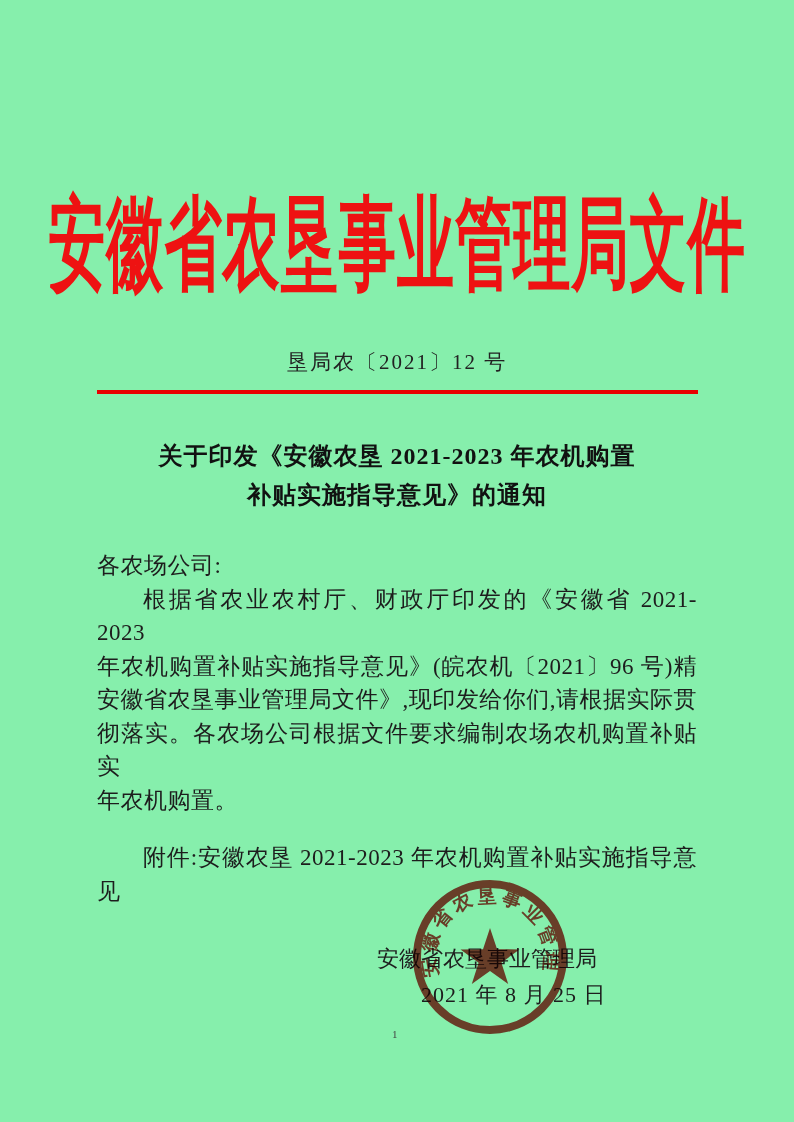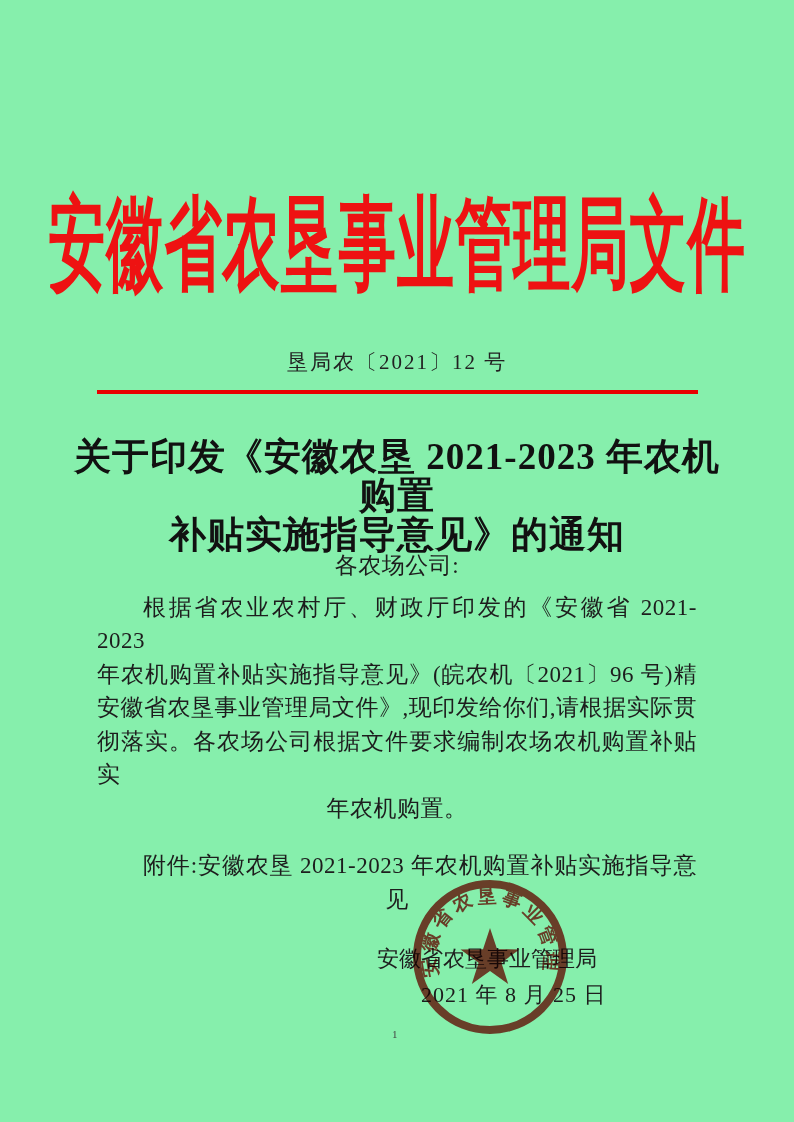--- a/index.html
+++ b/index.html
@@ -19,28 +19,28 @@
   .doc-number{
     position:absolute;left:0;right:0;top:348px;
     text-align:center;font-size:21px;letter-spacing:2px;color:#222;
   }
   .red-divider{
     position:absolute;left:97px;top:390px;width:601px;height:4px;
     background:#e80000;
   }
   .doc-title{
     position:absolute;left:60px;width:674px;top:437px;
-    text-align:center;font-weight:bold;font-size:37px;line-height:39px;
+    text-align:center;font-weight:bold;font-size:24px;line-height:39px;
     color:#111;letter-spacing:1px;
   }
   .body-block{position:absolute;left:97px;width:600px;top:549px;}
   .att-block{position:absolute;left:97px;width:600px;top:841px;}
-  .line{font-size:23px;line-height:33.5px;letter-spacing:0.5px;text-align:center;}
+  .line{font-size:23px;line-height:33.5px;letter-spacing:0.5px;}
   .j{text-align:justify;text-align-last:justify;}
-  .ind{text-indent:2em;margin-top:8px;}
+  .ind{text-indent:2em;}
   .sig-org{
     position:absolute;top:944px;left:377px;
     font-size:22px;letter-spacing:0px;white-space:nowrap;
   }
   .sig-date{
     position:absolute;top:980px;left:421px;
     font-size:22px;letter-spacing:1px;white-space:nowrap;
   }
   .seal{
     position:absolute;left:412px;top:879px;width:156px;height:156px;

